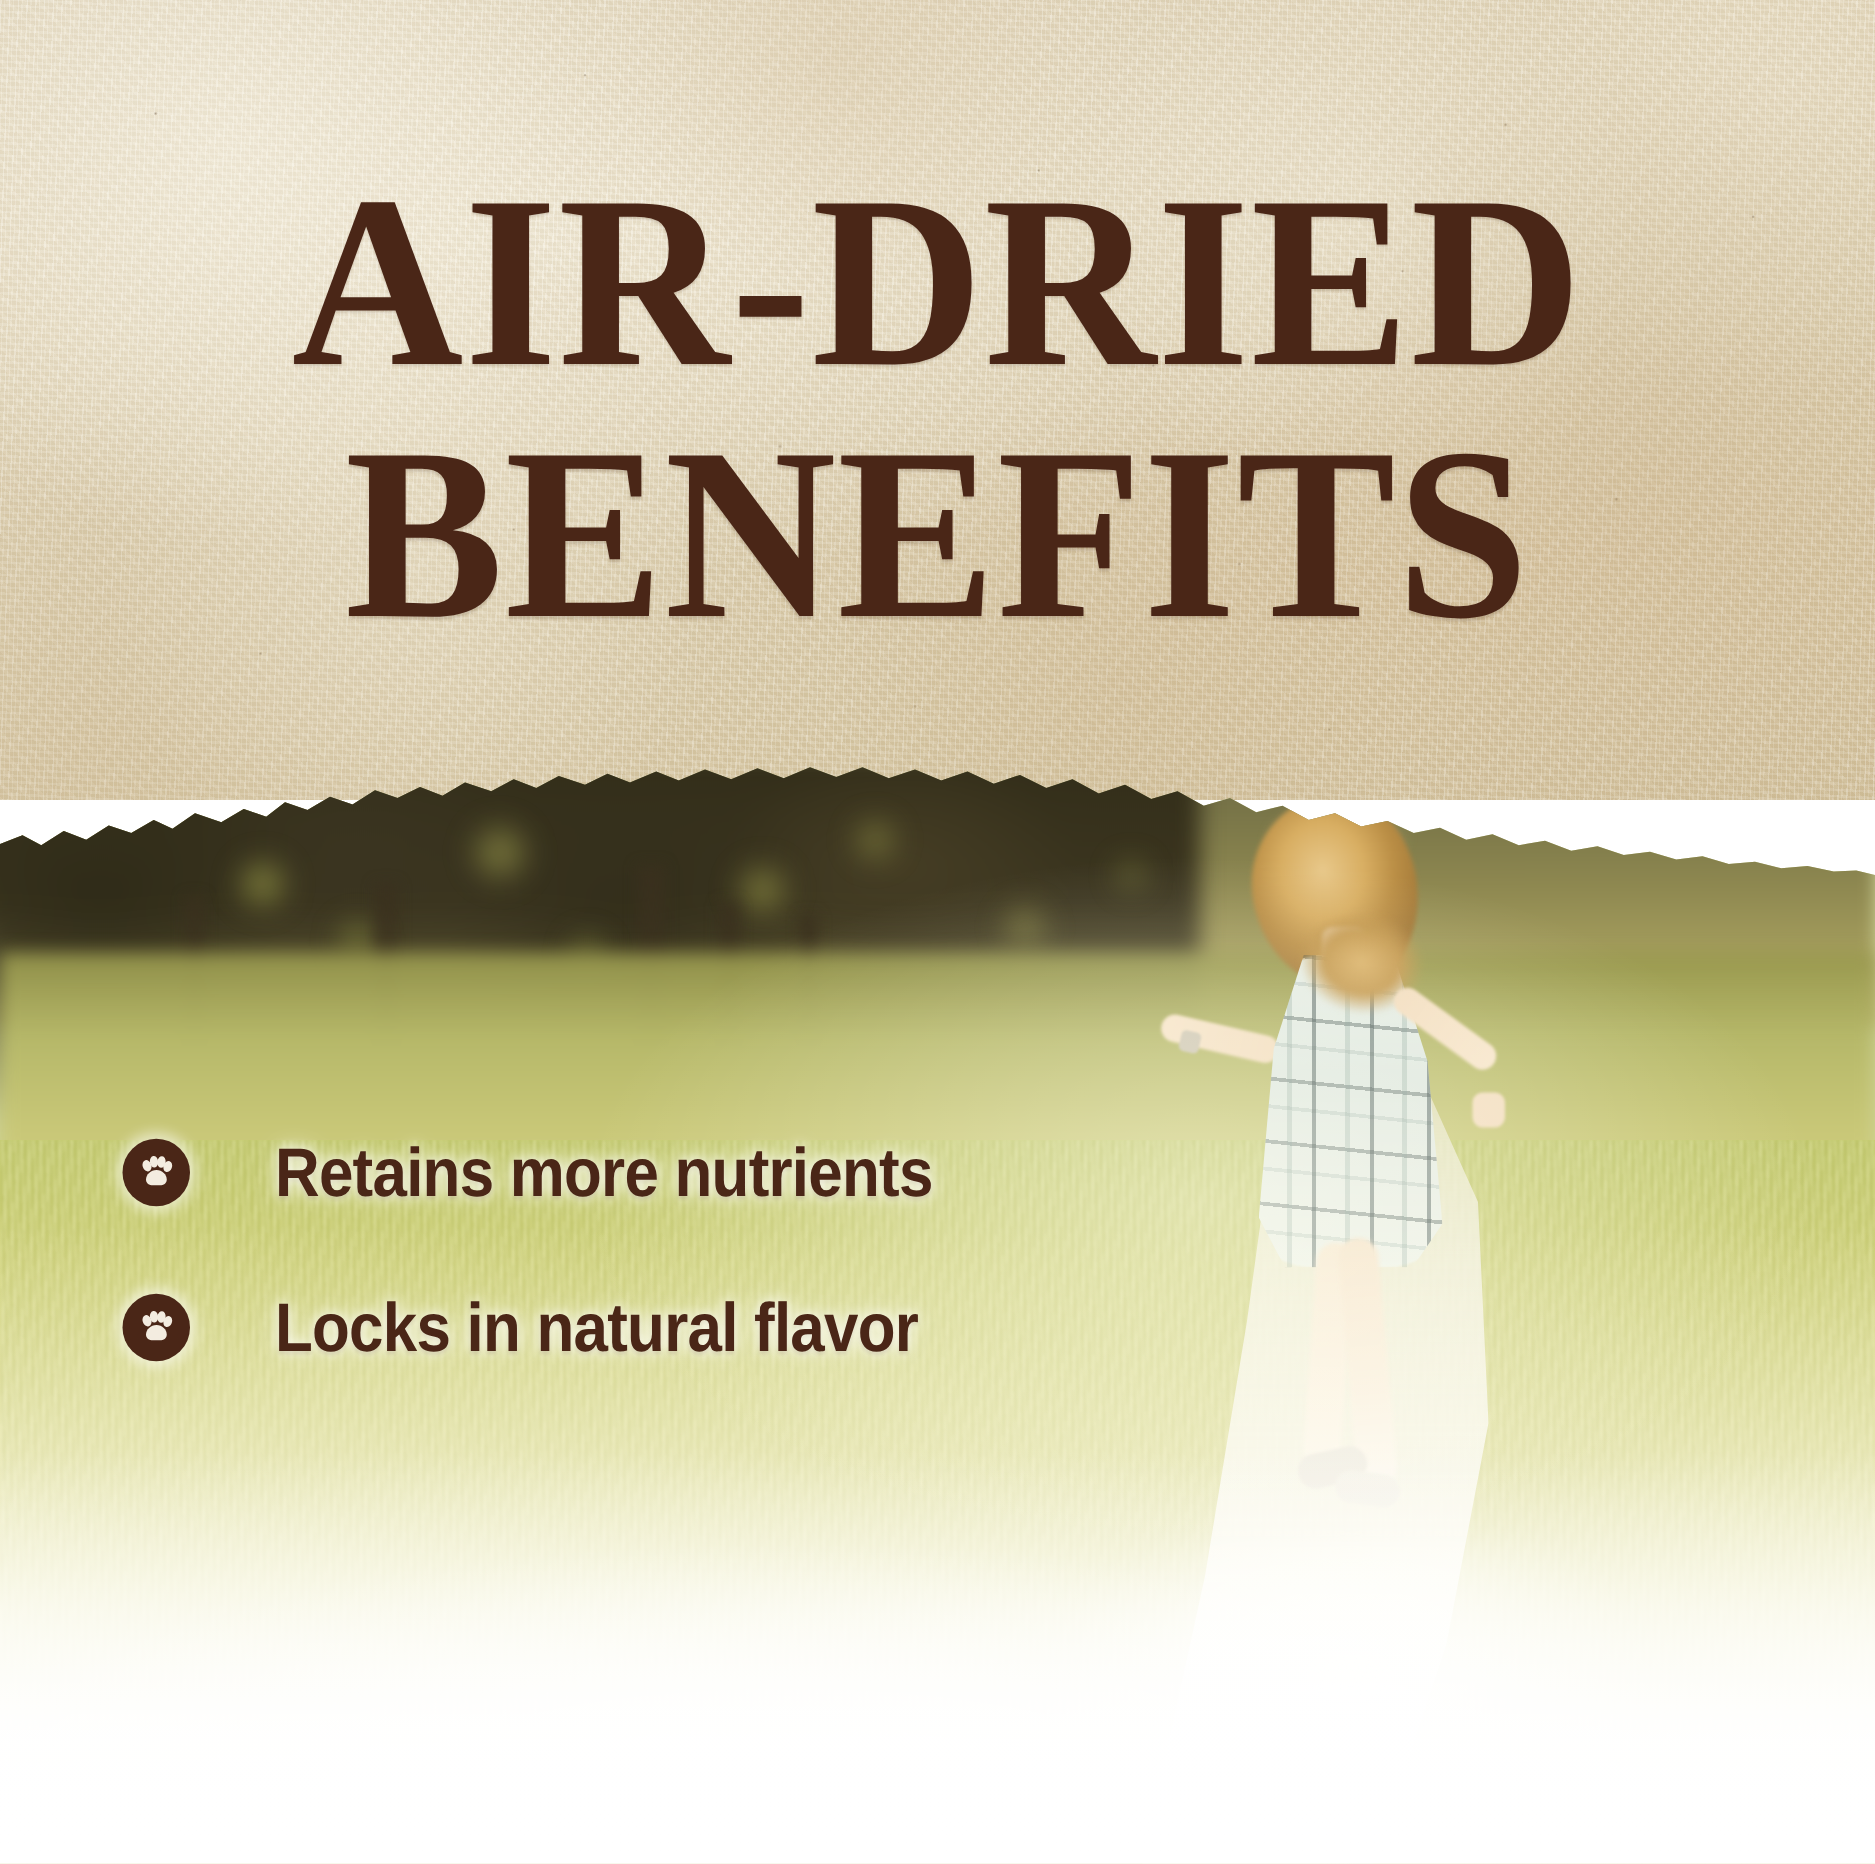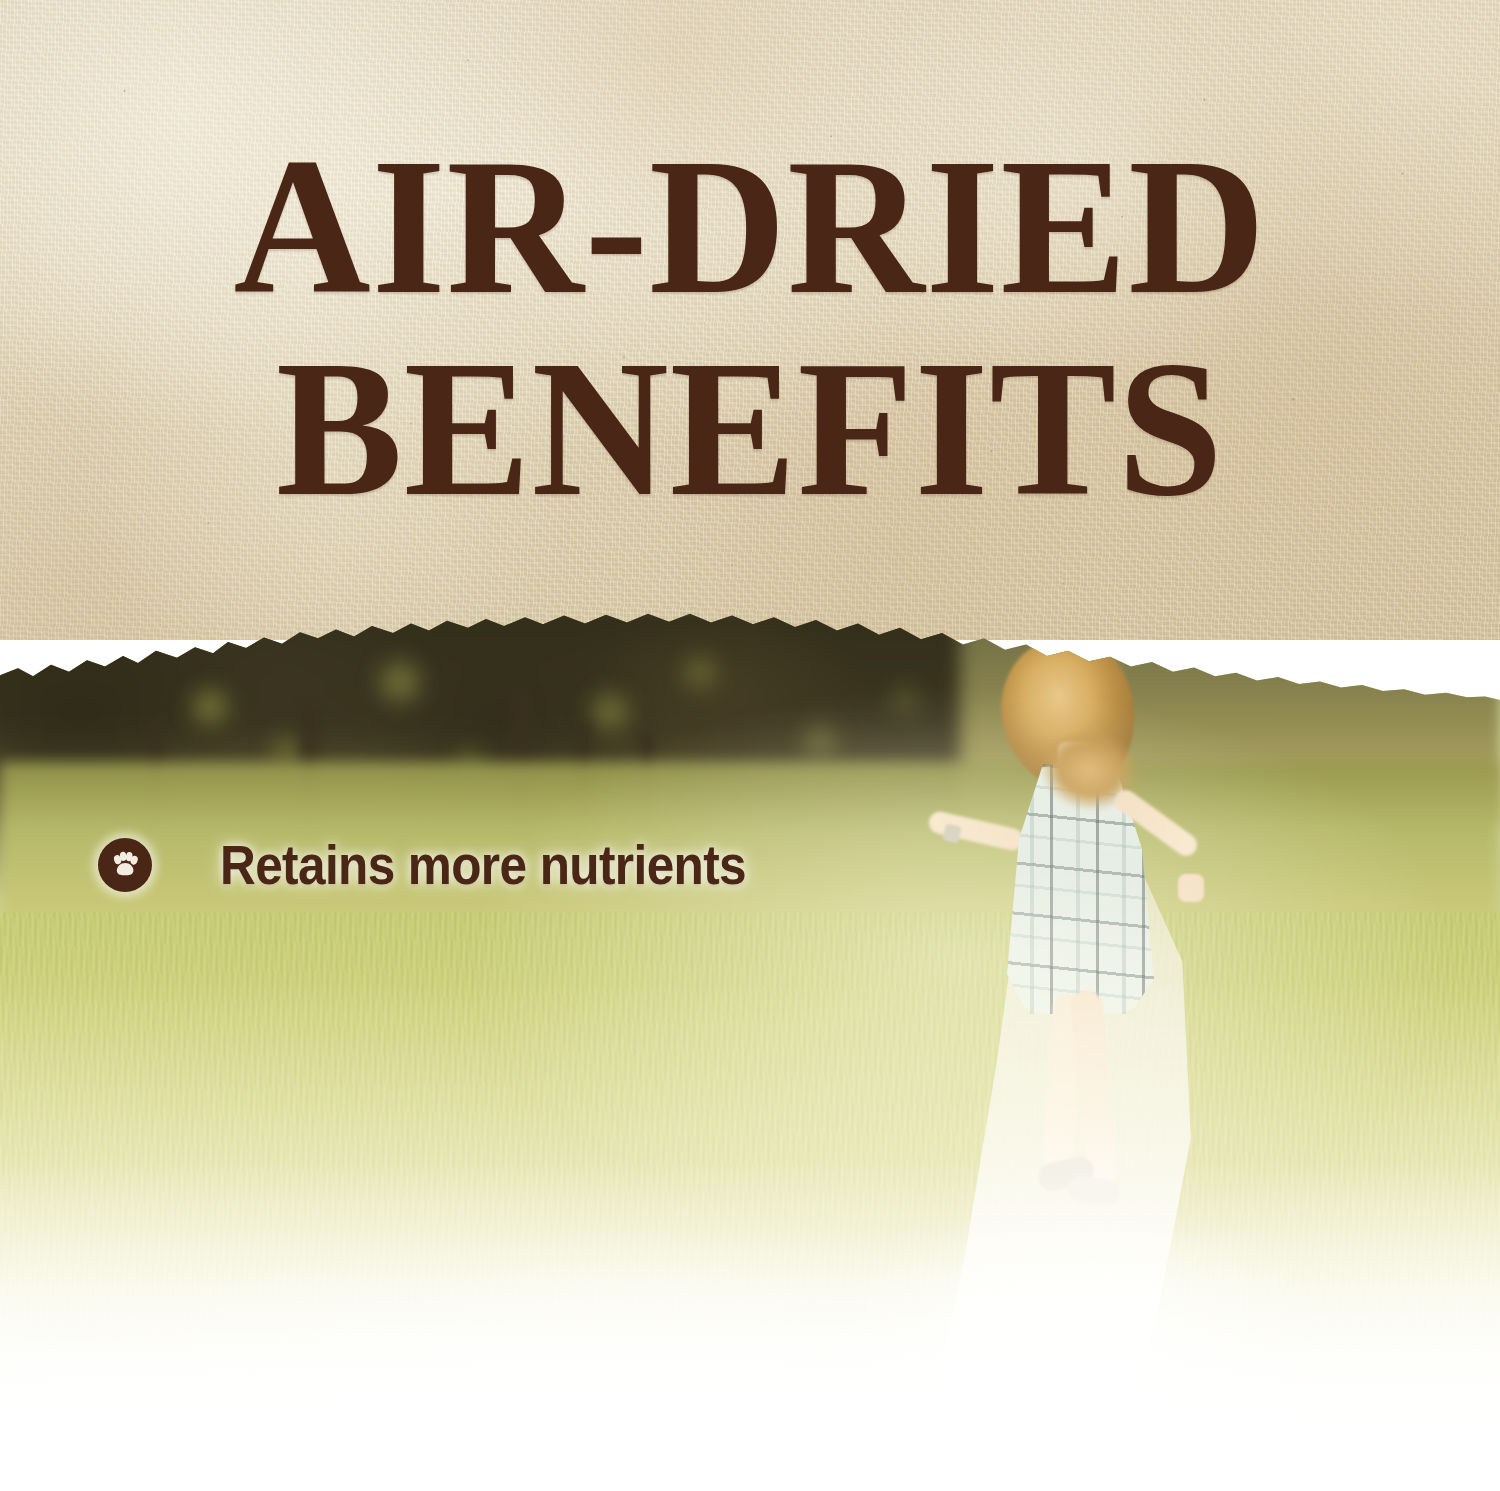--- a/index.html
+++ b/index.html
@@ -338,21 +338,21 @@
     position: absolute; left: 0; bottom: 0; width: 100%; height: 330px;
     background: linear-gradient(180deg, rgba(255,255,255,0) 0%, rgba(255,255,255,0.55) 38%, rgba(255,255,255,0.9) 70%, #ffffff 100%);
     pointer-events: none;
     z-index: 8;
   }
 
   
   .bullets {
     position: absolute;
     left: 98px;
-    top: 803px;
+    top: 876px;
     width: 1000px;
     z-index: 20;
   }
   .bullet-row {
     display: flex;
     align-items: center;
     height: 124px;
   }
   .paw-badge {
     flex: 0 0 auto;
@@ -476,17 +476,29 @@
           <ellipse cx="8.6" cy="10.6" rx="3.5" ry="4.6" fill="#f3ece0" transform="rotate(-18 8.6 10.6)"></ellipse>
           <ellipse cx="14.2" cy="7.4" rx="3.3" ry="4.7" fill="#f3ece0" transform="rotate(-6 14.2 7.4)"></ellipse>
           <ellipse cx="20.2" cy="7.6" rx="3.3" ry="4.7" fill="#f3ece0" transform="rotate(7 20.2 7.6)"></ellipse>
           <ellipse cx="25.2" cy="11.2" rx="3.4" ry="4.5" fill="#f3ece0" transform="rotate(20 25.2 11.2)"></ellipse>
           <path d="M16.2 14.0c4.6 0 8.2 3.6 8.2 7.6 0 3.2-2.6 4.6-5.4 4.6h-5.8c-2.8 0-5.4-1.4-5.4-4.6 0-4.0 3.8-7.6 8.4-7.6z" fill="#f3ece0"></path>
         </svg>
       </span>
       <span class="bullet-text">Retains more nutrients</span>
     </div>
 
+    <div class="bullet-row">
+      <span class="paw-badge">
+        <svg width="32" height="32" viewBox="0 0 32 32" aria-hidden="true">
+          <ellipse cx="8.6" cy="10.6" rx="3.5" ry="4.6" fill="#f3ece0" transform="rotate(-18 8.6 10.6)"></ellipse>
+          <ellipse cx="14.2" cy="7.4" rx="3.3" ry="4.7" fill="#f3ece0" transform="rotate(-6 14.2 7.4)"></ellipse>
+          <ellipse cx="20.2" cy="7.6" rx="3.3" ry="4.7" fill="#f3ece0" transform="rotate(7 20.2 7.6)"></ellipse>
+          <ellipse cx="25.2" cy="11.2" rx="3.4" ry="4.5" fill="#f3ece0" transform="rotate(20 25.2 11.2)"></ellipse>
+          <path d="M16.2 14.0c4.6 0 8.2 3.6 8.2 7.6 0 3.2-2.6 4.6-5.4 4.6h-5.8c-2.8 0-5.4-1.4-5.4-4.6 0-4.0 3.8-7.6 8.4-7.6z" fill="#f3ece0"></path>
+        </svg>
+      </span>
+      <span class="bullet-text">Locks in natural flavor</span>
+    </div>
 
 
   </div>
 
 </div>
 
 </body></html>

